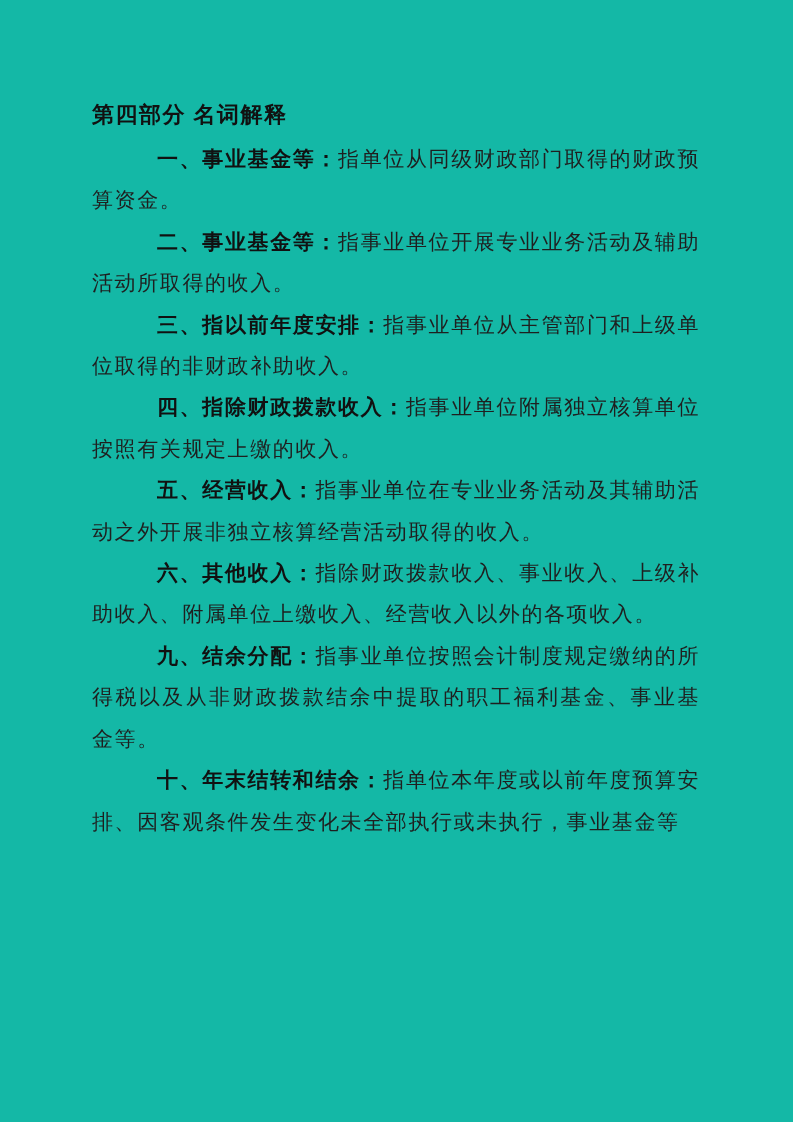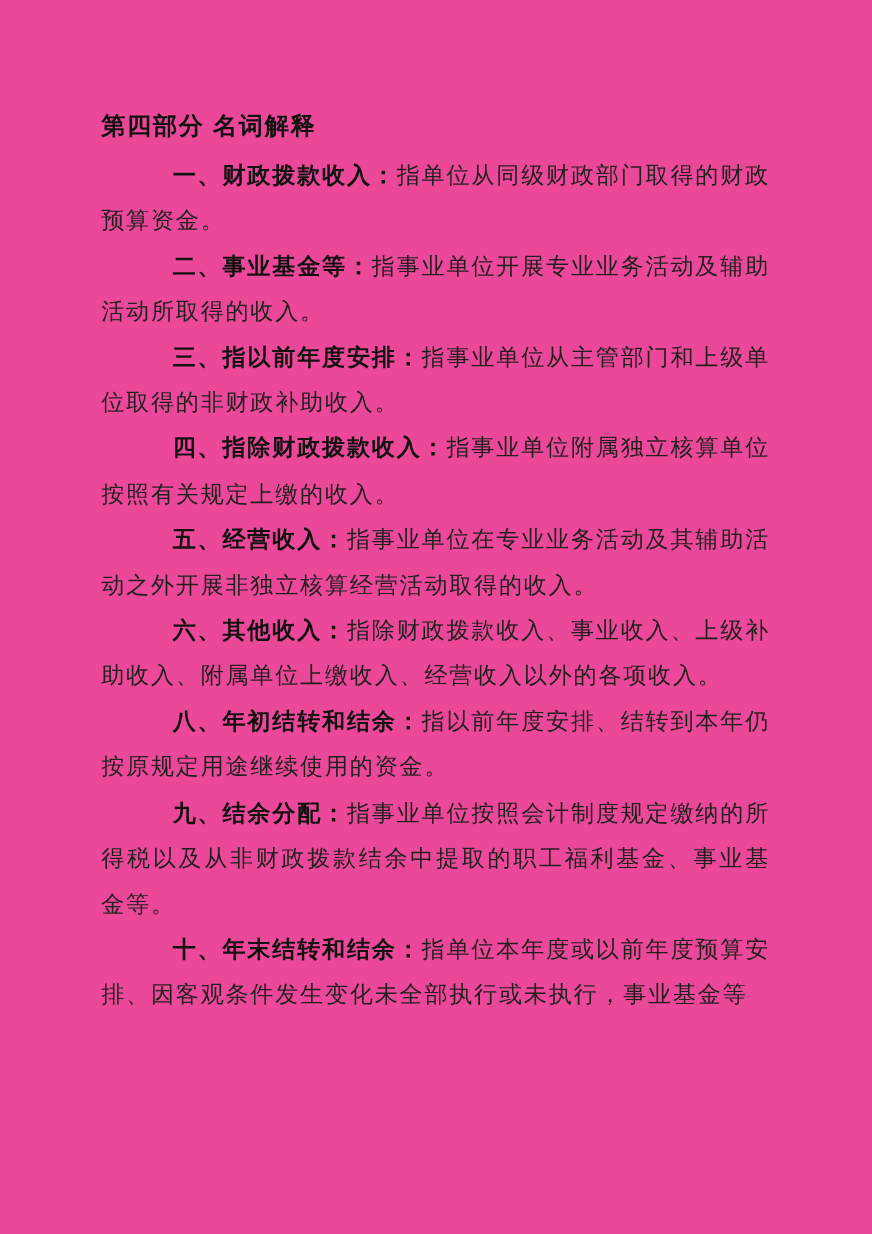--- a/index.html
+++ b/index.html
@@ -5,21 +5,21 @@
   html, body { margin: 0; padding: 0; }
   body {
     width: 793px; height: 1122px;
     background: #ffffff;
     font-family: "Liberation Serif", serif;
     overflow: hidden;
   }
   .page {
     position: absolute; left: 0; top: 0;
     width: 793px; height: 1122px;
-    background: #ec4899; color: #1a1a1a;
+    background: #14b8a6; color: #1a1a1a;
   }
   .content {
     position: absolute; left: 92px; top: 94px; width: 608px;
   }
   .heading {
     font-family: "Liberation Sans", sans-serif;
     font-weight: bold;
     font-size: 22px; line-height: 41px;
     letter-spacing: 1.5px;
     margin: 0 0 4px 0;
@@ -37,33 +37,32 @@
   .term .lead { font-weight: bold; color: #111111; }
 </style>
 </head>
 <body>
 
 <div class="page">
   <div class="content">
 
     <h1 class="heading">第四部分 名词解释</h1>
 
-    <p class="term"><span class="lead">一、财政拨款收入：</span><span>指单位从同级财政部门取得的财政预算资金。</span></p>
+    <p class="term"><span class="lead">一、事业基金等：</span><span>指单位从同级财政部门取得的财政预算资金。</span></p>
 
     <p class="term"><span class="lead">二、事业基金等：</span><span>指事业单位开展专业业务活动及辅助活动所取得的收入。</span></p>
 
     <p class="term"><span class="lead">三、指以前年度安排：</span><span>指事业单位从主管部门和上级单位取得的非财政补助收入。</span></p>
 
     <p class="term"><span class="lead">四、指除财政拨款收入：</span><span>指事业单位附属独立核算单位按照有关规定上缴的收入。</span></p>
 
     <p class="term"><span class="lead">五、经营收入：</span><span>指事业单位在专业业务活动及其辅助活动之外开展非独立核算经营活动取得的收入。</span></p>
 
     <p class="term"><span class="lead">六、其他收入：</span><span>指除财政拨款收入、事业收入、上级补助收入、附属单位上缴收入、经营收入以外的各项收入。</span></p>
 
 
-    <p class="term"><span class="lead">八、年初结转和结余：</span><span>指以前年度安排、结转到本年仍按原规定用途继续使用的资金。</span></p>
 
     <p class="term"><span class="lead">九、结余分配：</span><span>指事业单位按照会计制度规定缴纳的所得税以及从非财政拨款结余中提取的职工福利基金、事业基金等。</span></p>
 
     <p class="term"><span class="lead">十、年末结转和结余：</span><span>指单位本年度或以前年度预算安排、因客观条件发生变化未全部执行或未执行，事业基金等</span></p>
 
   </div>
 </div>
 
 </body></html>

